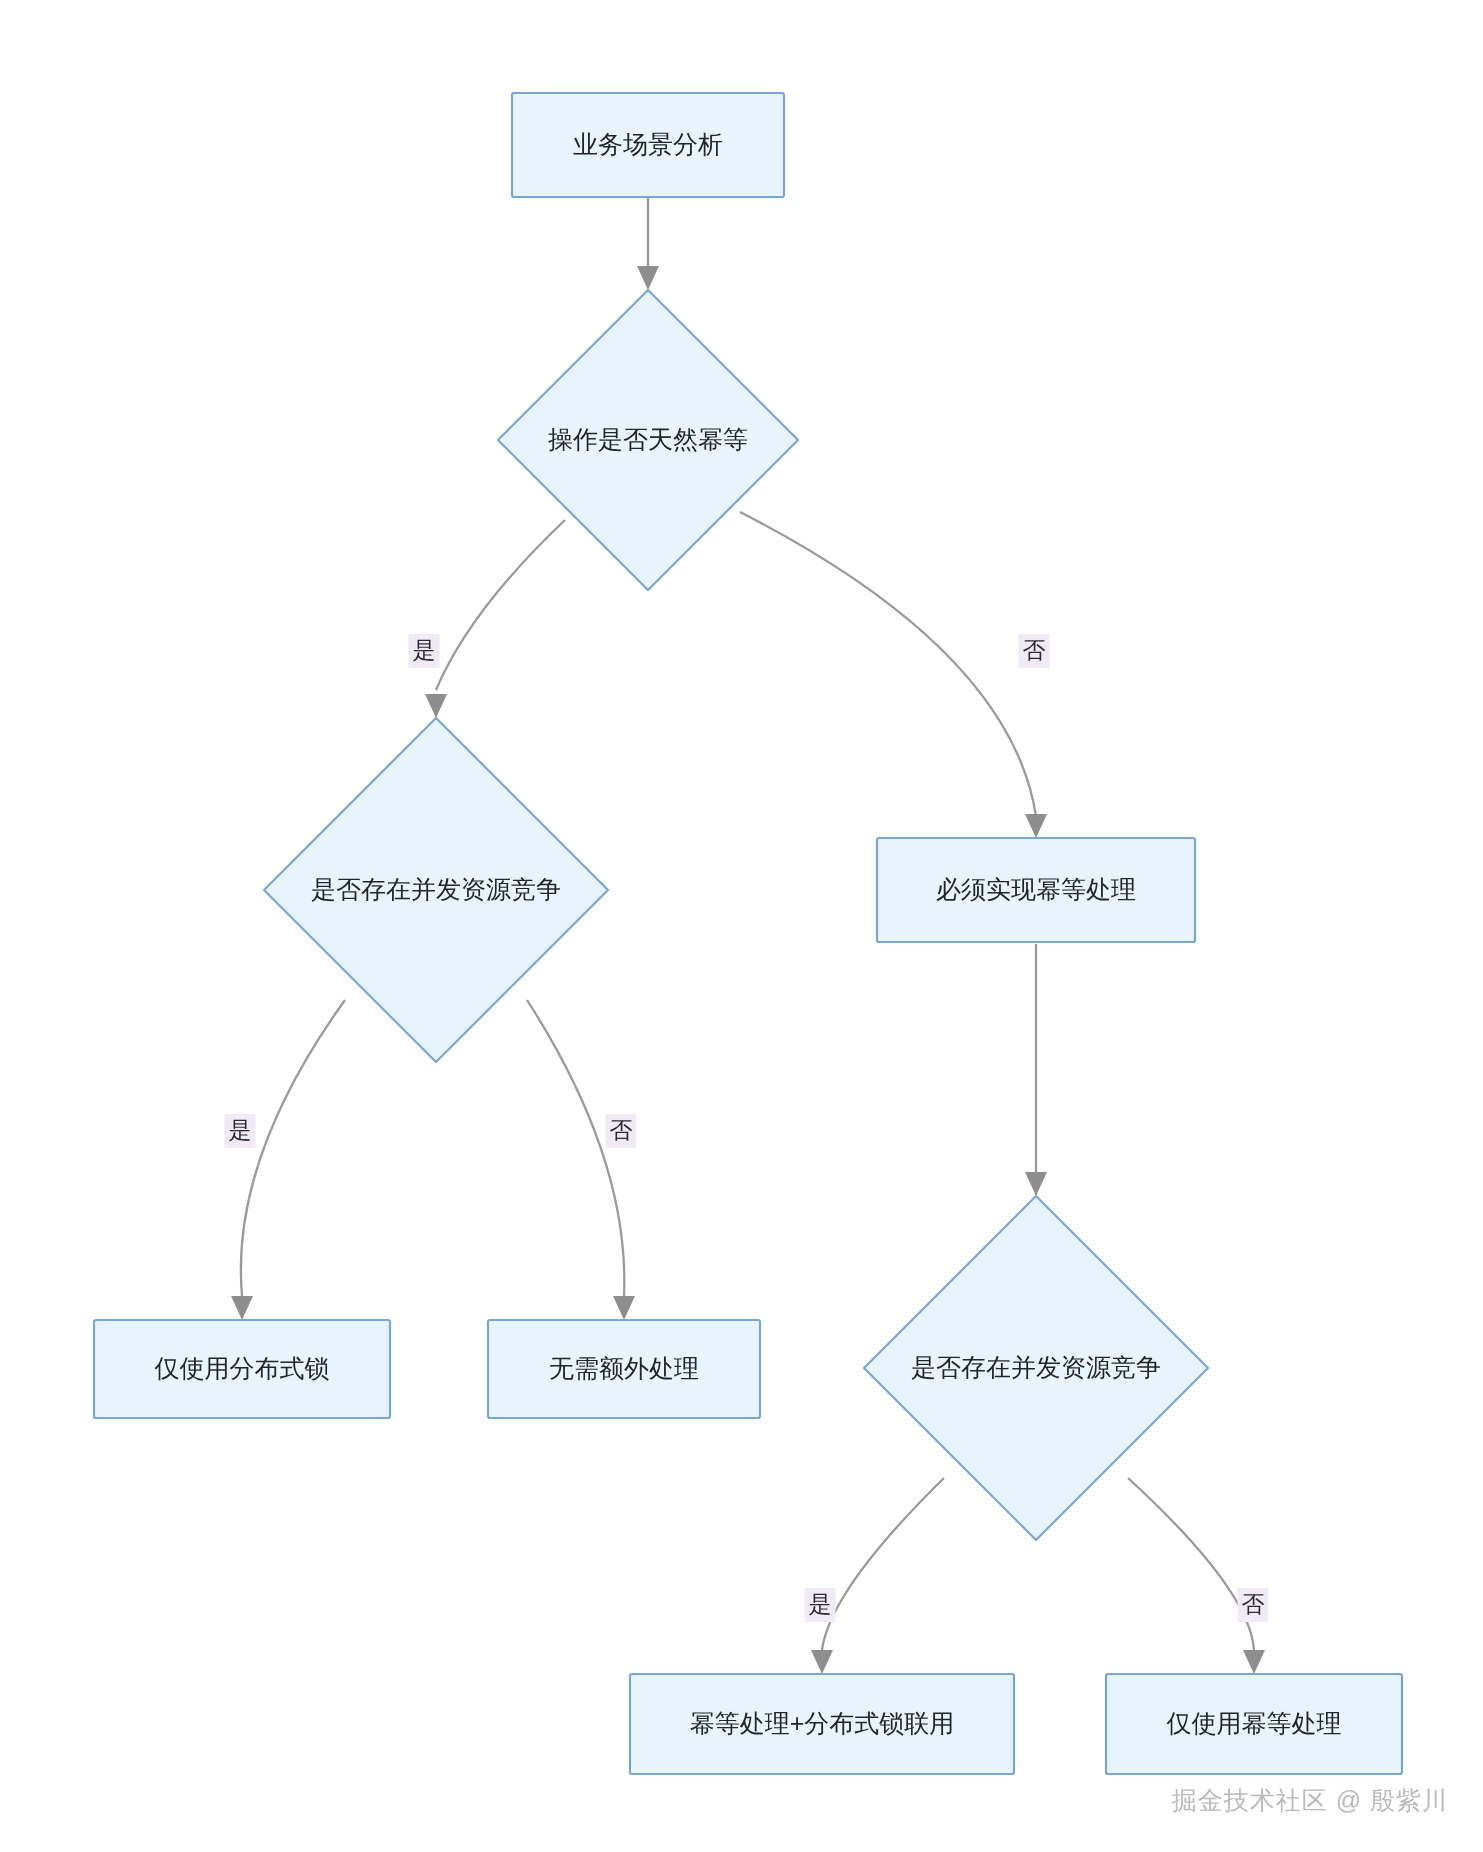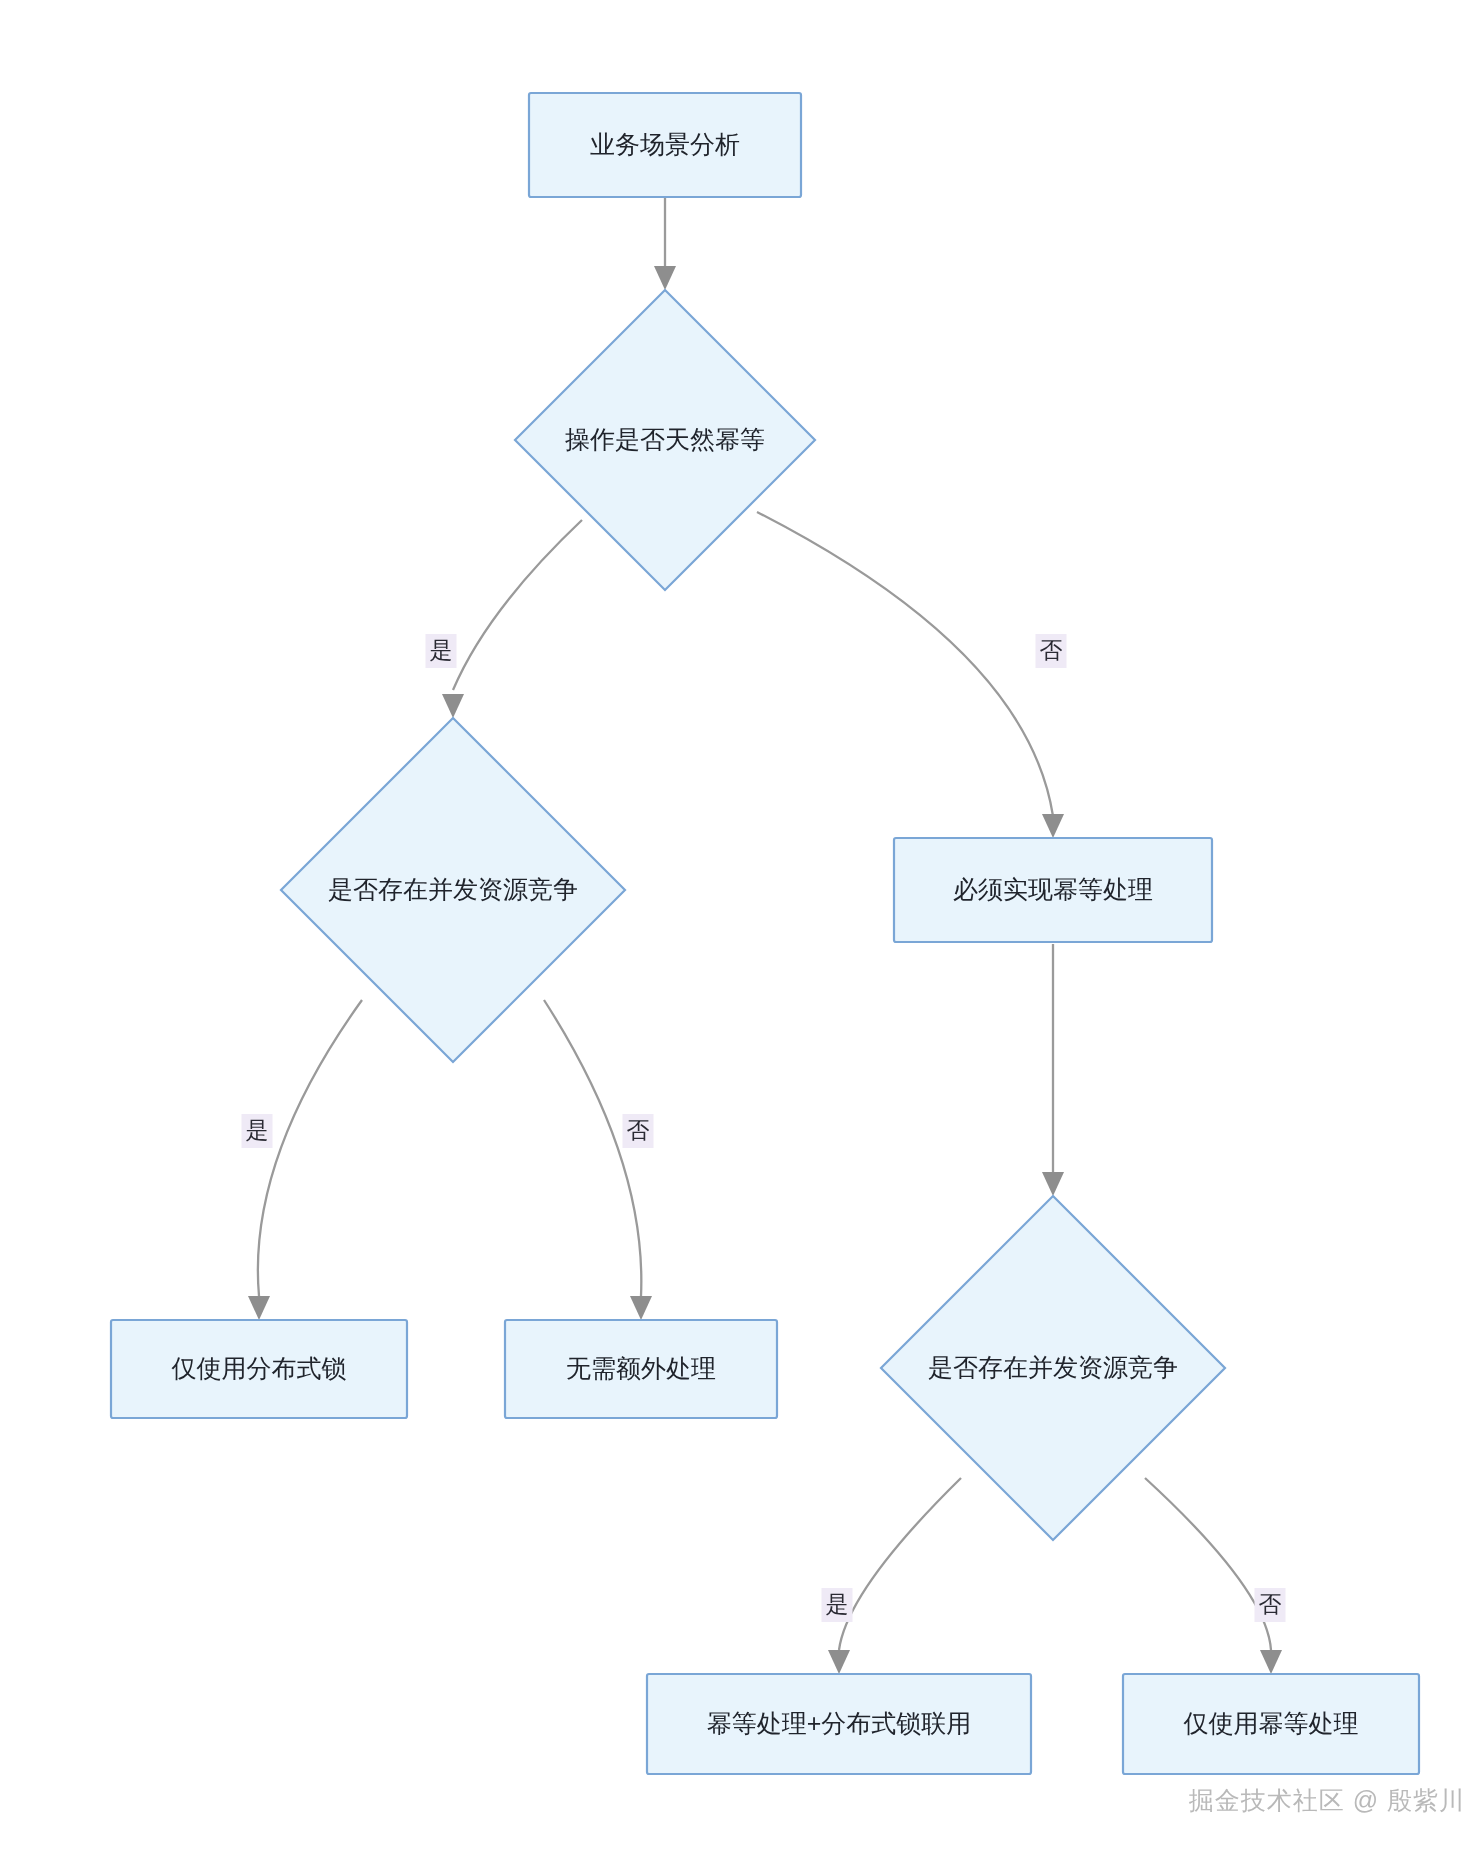--- a/index.html
+++ b/index.html
@@ -10,21 +10,20 @@
   body {
     width: 1483px;
     height: 1852px;
     position: relative;
     font-family: "Liberation Sans", "DejaVu Sans", sans-serif;
     overflow: hidden;
   }
   #diagram-root {
     position: absolute;
     inset: 0;
-    margin-left: 17px;
   }
   svg.flow-canvas {
     position: absolute;
     top: 0;
     left: 0;
     width: 1483px;
     height: 1852px;
   }
   .node-shape {
     fill: #e8f4fc;

